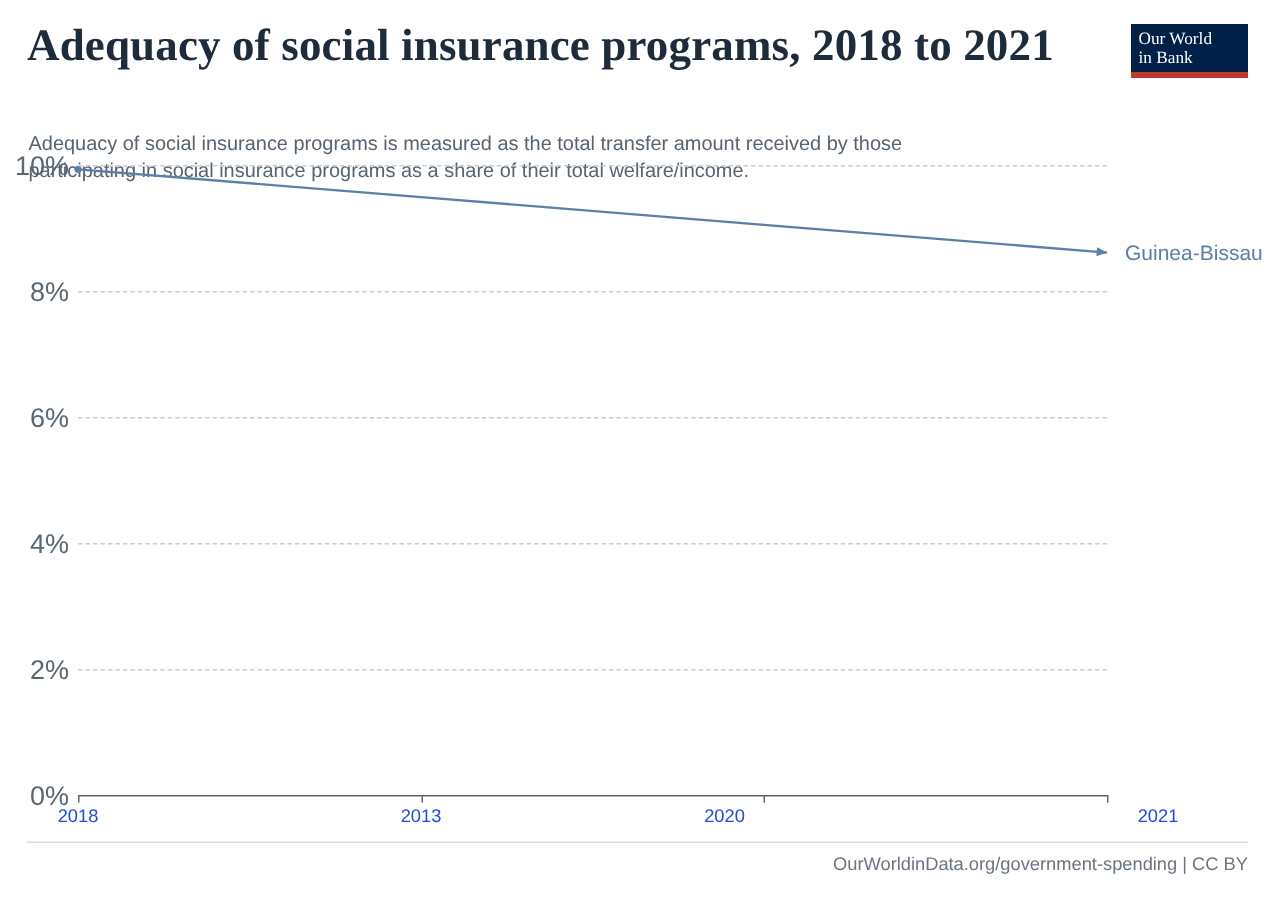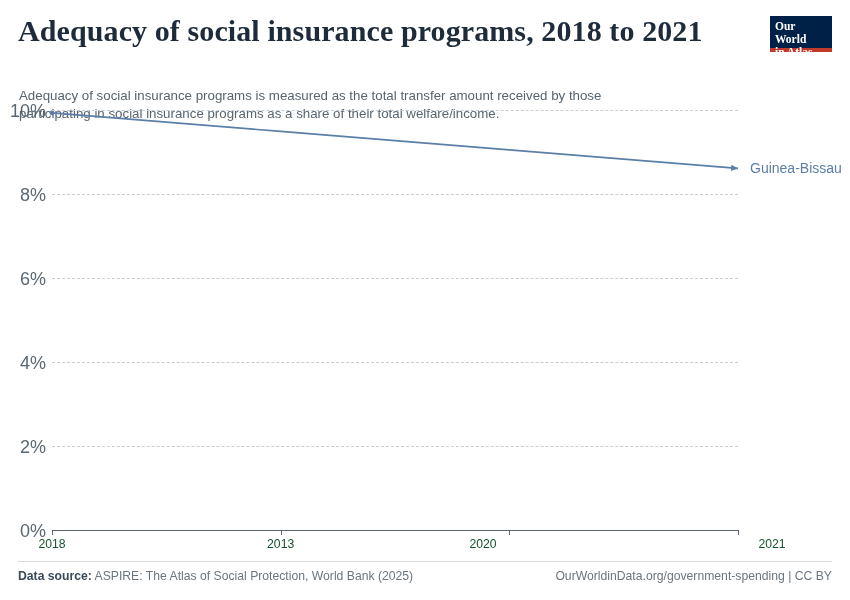--- a/index.html
+++ b/index.html
@@ -40,26 +40,26 @@
     line-height: 18px;
     color: #57646f;
     margin-top: 35px;
   }
 
   
   .logo {
     position: absolute;
     right: 18px;
     top: 16px;
-    width: 62px;
+    width: 78px;
     height: 36px;
     background: #002147;
     color: #ffffff;
     font-family: "Liberation Serif", serif;
-    font-weight: bold;
+    font-weight: normal;
     font-size: 11.5px;
     line-height: 13px;
     padding: 4px 5px 0 5px;
     box-sizing: border-box;
     border-bottom: 4px solid #c0392b;
   }
   .logo span { display: block; }
 
   
   .plot {
@@ -86,21 +86,21 @@
     font-size: 18px;
     color: #5b6770;
     white-space: nowrap;
   }
   .xtick {
     position: absolute;
     top: 100%;
     margin-top: 7px;
     transform: translateX(-50%);
     font-size: 12.2px;
-    color: #14532d;
+    color: #1d4ed8;
     white-space: nowrap;
   }
   .xaxis-tickmark {
     position: absolute;
     top: 100%;
     width: 0;
     height: 5px;
     border-left: 1px solid #5b6770;
   }
 
@@ -152,21 +152,21 @@
 </head>
 <body>
 
 <div class="page">
 
   <div class="title">Adequacy of social insurance programs, 2018 to 2021</div>
   <div class="subtitle">Adequacy of social insurance programs is measured as the total transfer amount received by those participating in social insurance programs as a share of their total welfare/income.</div>
 
   <div class="logo">
     <span>Our World</span>
-    <span>in Atlas</span>
+    <span>in Bank</span>
   </div>
 
   <div class="plot" id="plot">
     <svg class="series" id="series-svg" viewBox="0 0 686 420" preserveAspectRatio="none">
         <polyline points="0.0,2.9 228.7,21.4 457.3,39.9 686.0,58.4" fill="none" stroke="#5b7fa6" stroke-width="1.6"></polyline>
         <circle cx="0.0" cy="2.9" r="2.4" fill="#5b7fa6"></circle>
         <polygon points="686.0,58.4 678.9,60.9 679.4,54.8" fill="#5b7fa6"></polygon>
       </svg>
   <div class="gridline zero" style="top: 420px;">
         <div class="ytick">0%</div>
@@ -191,19 +191,15 @@
       <div class="xtick" style="left: 228.667px;">2013</div>
       <div class="xaxis-tickmark" style="left: 228.667px;"></div>
       <div class="xtick" style="left: 431px;">2020</div>
       <div class="xaxis-tickmark" style="left: 457.333px;"></div>
       <div class="xtick" style="left: 720px;">2021</div>
       <div class="xaxis-tickmark" style="left: 686px;"></div>
       <div class="series-label" style="left: 698px; top: 58.38px; color: rgb(91, 127, 166);">Guinea-Bissau</div>
     </div>
 
   <div class="footer-rule"></div>
-  <div class="footer-left">
-    <b>Data source:</b>
-    <span>ASPIRE: The Atlas of Social Protection, World Bank (2025)</span>
-  </div>
   <div class="footer-right">OurWorldinData.org/government-spending | CC BY</div>
 
 </div>
 
 </body></html>

